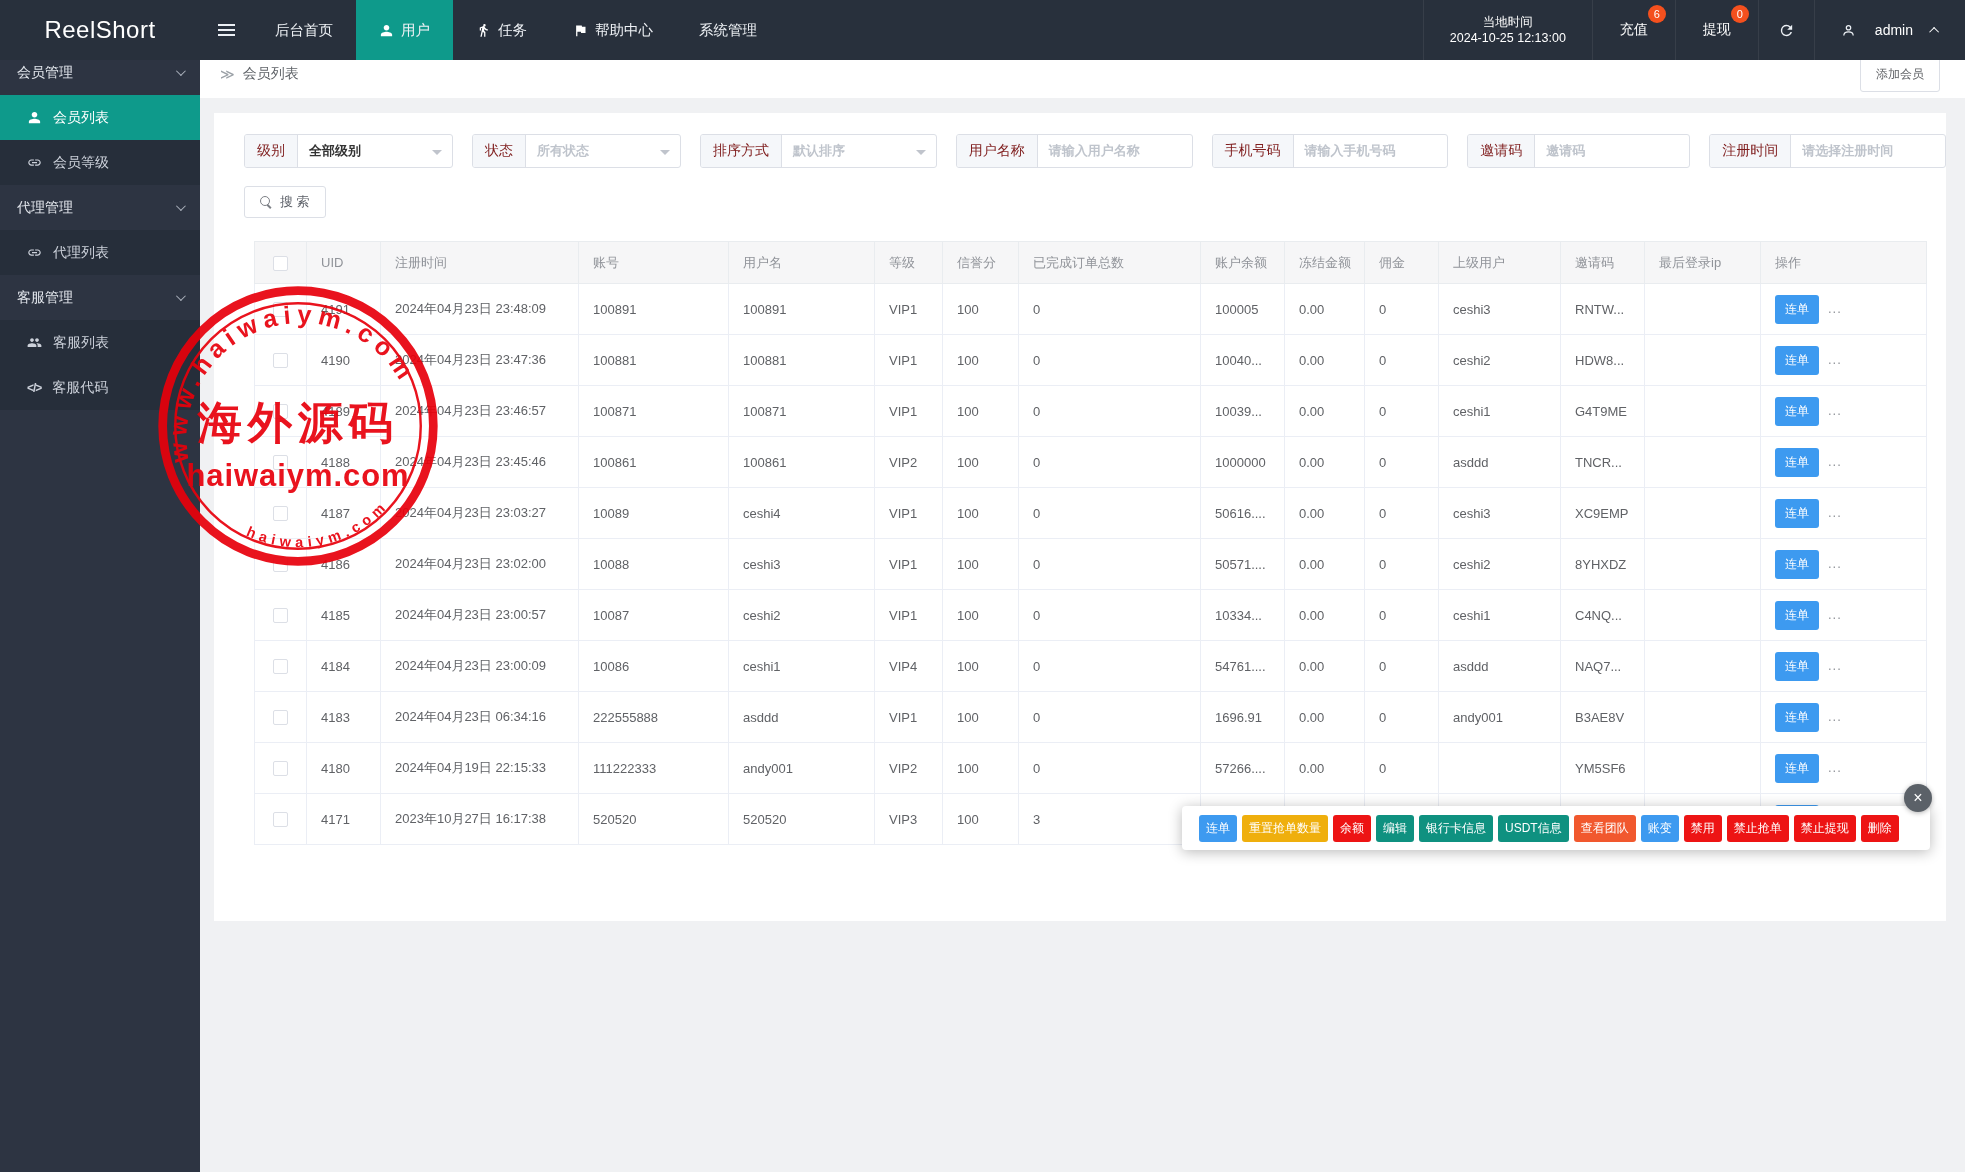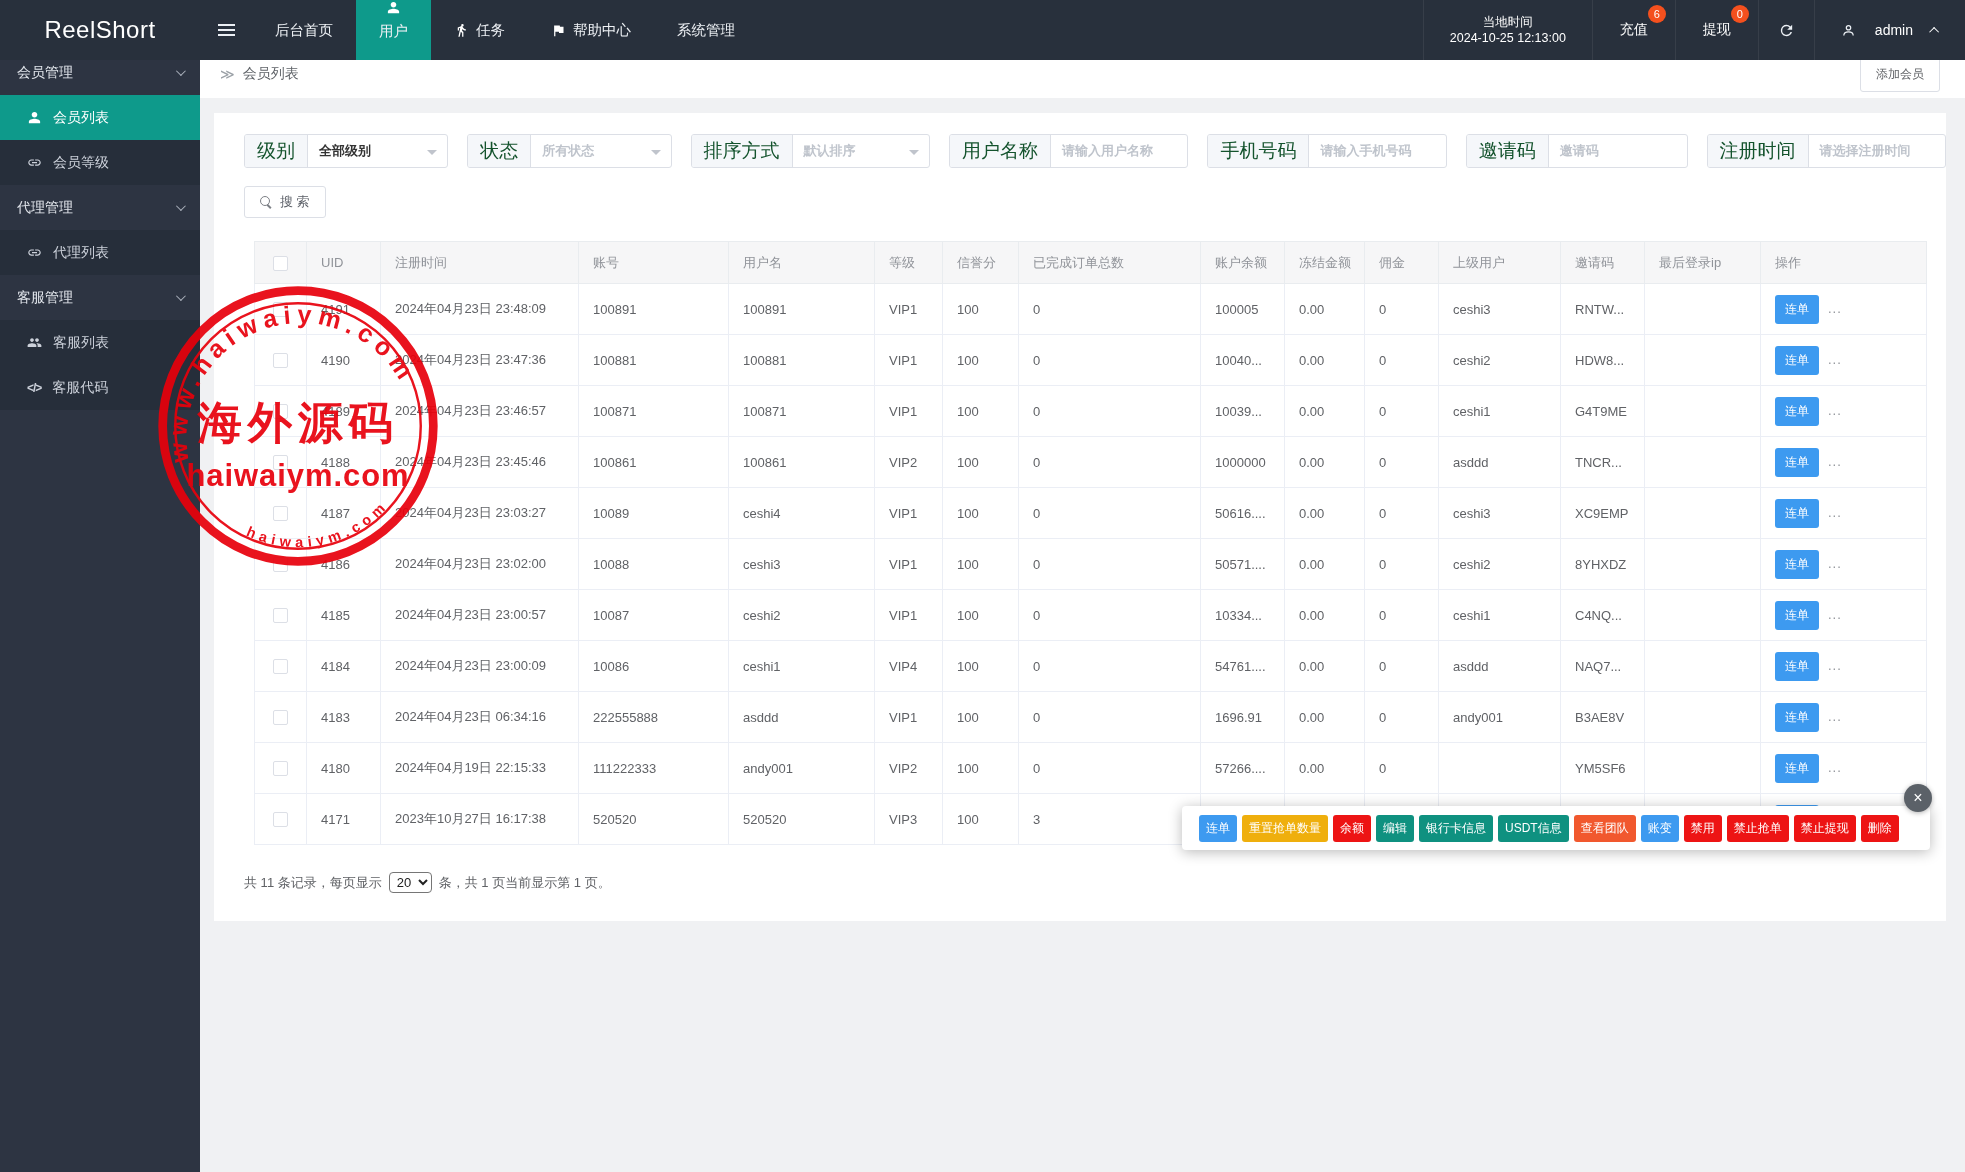--- a/index.html
+++ b/index.html
@@ -17,21 +17,21 @@
     background:#28303c; color:#fff; display:flex; align-items:stretch; z-index:30; }
   .logo { width:200px; display:flex; align-items:center; justify-content:center;
     font-size:24px; font-weight:400; color:#fff; letter-spacing:.5px; }
   .hamburger { width:52px; display:flex; align-items:center; justify-content:center; cursor:pointer; }
   .ham-glyph { width:17px; height:2px; background:#ecf0f5; position:relative; }
   .ham-glyph::before, .ham-glyph::after { content:""; position:absolute; left:0; width:17px; height:2px; background:#ecf0f5; }
   .ham-glyph::before { top:-5px; } .ham-glyph::after { top:5px; }
   .nav-menu { display:flex; align-items:stretch; }
   .nav-item { padding:0 23px; display:flex; align-items:center; gap:7px;
     font-size:14.5px; color:#eef1f5; cursor:pointer; white-space:nowrap; }
-  .nav-item.active { background:#0e9a8b;flex-direction:column; }
+  .nav-item.active { background:#0e9a8b; }
   .nav-right { margin-left:auto; display:flex; align-items:stretch;border-radius:18px; }
   .time-block { display:flex; flex-direction:column; justify-content:center; align-items:center;
     gap:4px; font-size:12.5px; padding:0 26px; line-height:1; }
   .sep { border-left:1px solid rgba(255,255,255,.07); }
   .badge-item { position:relative; display:flex; align-items:center; padding:0 27px; font-size:14px; cursor:pointer; }
   .badge { position:absolute; top:5px; right:9px; min-width:18px; height:18px; border-radius:9px;
     background:#f4501e; color:#fff; font-size:11px; line-height:18px; text-align:center; padding:0 4px; }
   .refresh-btn { width:56px; display:flex; align-items:center; justify-content:center; cursor:pointer; }
   .admin-item { display:flex; align-items:center; gap:19px; padding:0 26px; font-size:14px; cursor:pointer; }
   .chev-up { width:7px; height:7px; border-left:1.6px solid #fff; border-top:1.6px solid #fff;
@@ -54,21 +54,21 @@
   .crumb-arrow { color:#9aa0a6; font-size:14px; }
   .add-btn { margin-left:auto; background:#fff; border:1px solid #dcdfe6; border-radius:3px;
     font-size:12px; color:#606266; padding:8px 15px; cursor:pointer; }
 
   .card { position:absolute; left:214px; top:113px; width:1732px; height:808px; background:#fff; z-index:10; }
 
   
   .filters { display:flex; gap:19px; margin:21px 0 0 30px; }
   .fgroup { display:flex; height:34px; border:1px solid #dcdfe6; border-radius:3px; overflow:hidden; background:#fff; }
   .flabel { background:#f5f7fa; border-right:1px solid #dcdfe6; display:flex; align-items:center;
-    padding:0 12px; font-size:19px; color:#14532d; white-space:nowrap; }
+    padding:0 12px; font-size:14px; color:#7f1d1d; white-space:nowrap; }
   .ffield { width:156px; display:flex; align-items:center; padding:0 26px 0 11px; font-size:13px;
     color:#333; position:relative; white-space:nowrap; cursor:pointer;font-weight:bold; }
   .ffield.placeholder { color:#bfc4cc; }
   .ffield.has-caret::after { content:""; position:absolute; right:10px; top:15px;
     border:5px solid transparent; border-top-color:#c0c4cc; }
 
   .search-btn { display:inline-flex; align-items:center; gap:7px; margin:18px 0 0 30px;
     border:1px solid #dcdfe6; border-radius:3px; background:#fff; padding:0 15px; height:32px;
     font-size:13px; color:#5a5e66; cursor:pointer; }
   .mag { position:relative; width:13px; height:13px; }
@@ -501,27 +501,20 @@
             <td></td>
             <td></td>
             <td></td>
             <td></td>
             <td></td>
             <td><button class="liandan-btn">连单</button><span class="more-dots">...</span></td>
           </tr>
         </tbody>
     </table>
   </div>
-  <div class="pager">
-    <span>共 11 条记录，每页显示</span>
-    <select>
-      <option>20</option>
-    </select>
-    <span>条，共 1 页当前显示第 1 页。</span>
-  </div>
 </div>
 
 <div class="action-pop" id="action-pop">
     <span class="pop-btn c-blue">连单</span>
     <span class="pop-btn c-amber">重置抢单数量</span>
     <span class="pop-btn c-red">余额</span>
     <span class="pop-btn c-teal">编辑</span>
     <span class="pop-btn c-teal">银行卡信息</span>
     <span class="pop-btn c-teal">USDT信息</span>
     <span class="pop-btn c-orange">查看团队</span>

